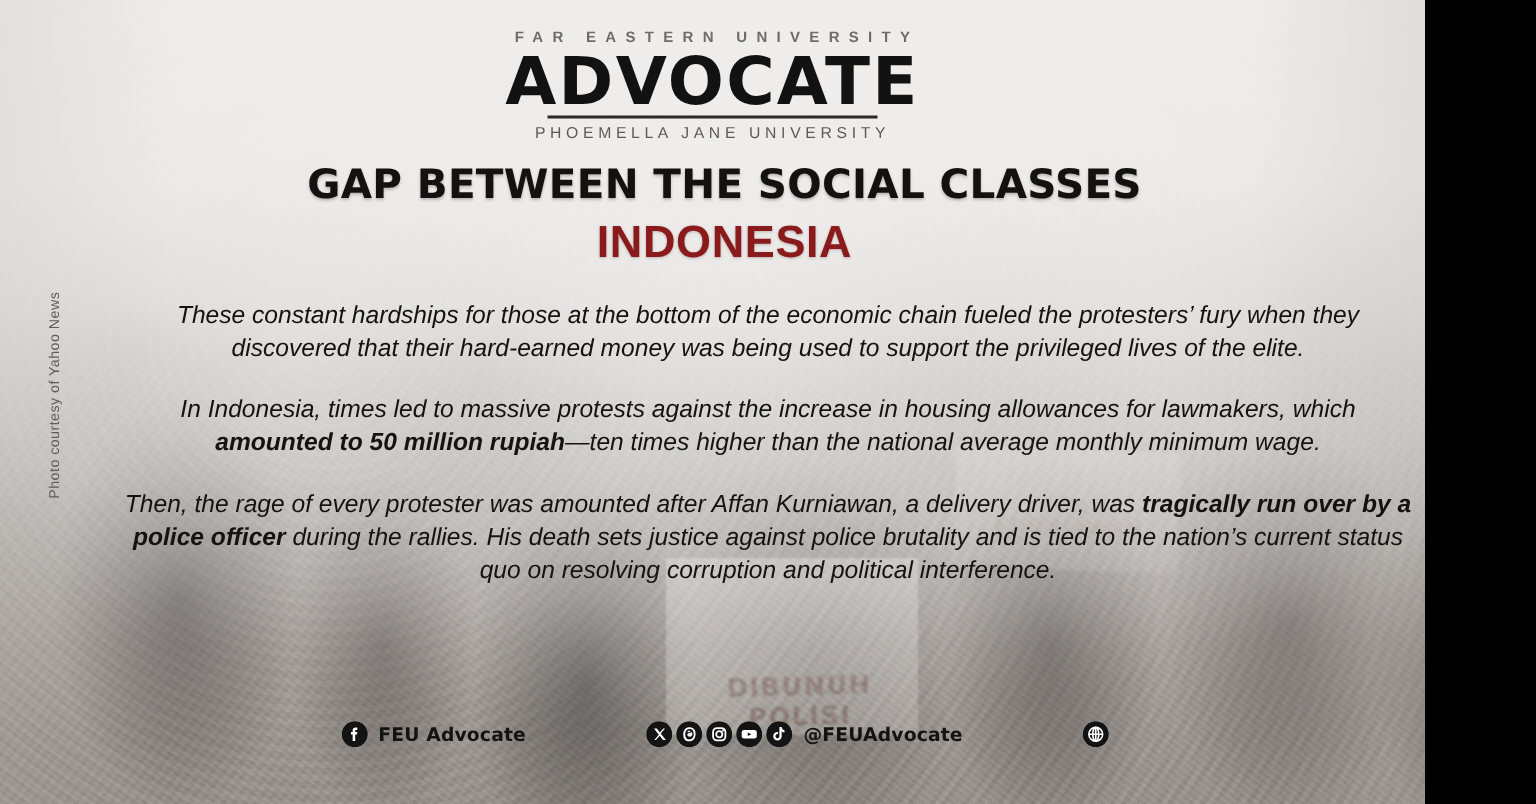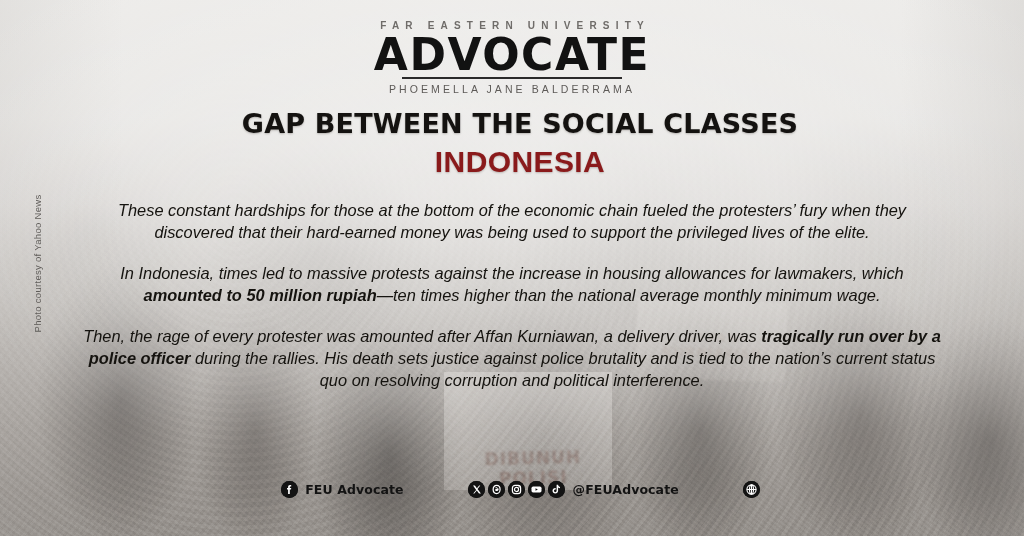--- a/index.html
+++ b/index.html
@@ -2,21 +2,21 @@
 <html><head>
 <meta charset="utf-8">
 <style>
   html, body {
     margin: 0;
     padding: 0;
     background: #000;
   }
   #poster {
     position: relative;
-    width: 1024px;
+    width: 950px;
     height: 536px;
     overflow: hidden;
     font-family: "Liberation Sans", sans-serif;
     background: #cfcbc7;
   }
 
   
   .bg-layer {
     position: absolute;
     inset: 0;
@@ -212,21 +212,21 @@
   }
 
   
   #footer {
     position: absolute;
     left: 0; right: 0;
     top: 481px;
     display: flex;
     justify-content: center;
     align-items: center;
-    gap: 64px;
+    gap: 80px;
     padding-left: 17px;
   }
   .foot-group {
     display: flex;
     align-items: center;
     gap: 7px;
   }
   .foot-label {
     font-family: "DejaVu Sans", sans-serif;
     font-size: 12.5px;
@@ -260,21 +260,21 @@
   <div class="bg-layer" id="bg-grain"></div>
   <div class="bg-layer" id="bg-wash"></div>
   <div class="bg-layer" id="bg-vignette"></div>
 
   <div id="content">
 
     <div id="masthead">
       <div id="kicker">FAR EASTERN UNIVERSITY</div>
       <div id="wordmark">ADVOCATE</div>
       <div id="rule"></div>
-      <div id="byline">PHOEMELLA JANE BALDERRAMA</div>
+      <div id="byline">PHOEMELLA JANE UNIVERSITY</div>
     </div>
 
     <div id="headline-wrap">
       <div id="headline">GAP BETWEEN THE SOCIAL CLASSES</div>
       <div id="subhead">INDONESIA</div>
     </div>
 
     <div id="body-copy">
       <p>
         <span>These constant hardships for those at the bottom of the economic chain fueled the protesters’ fury when they discovered that their hard-earned money was being used to support the privileged lives of the elite.</span>

